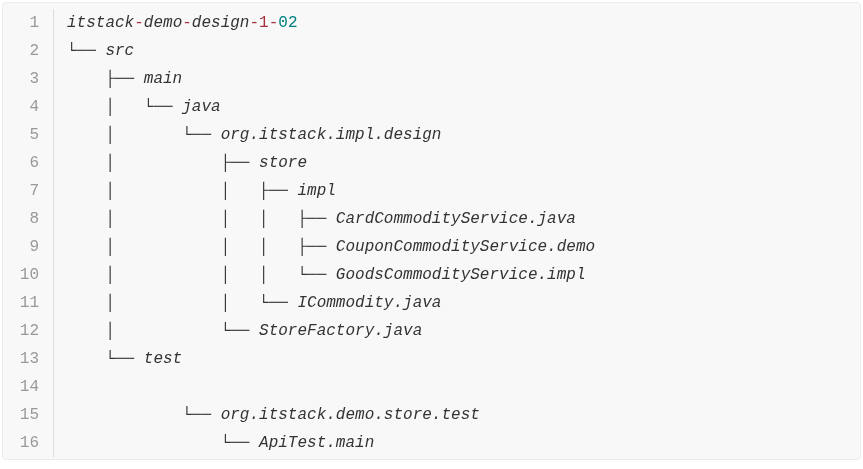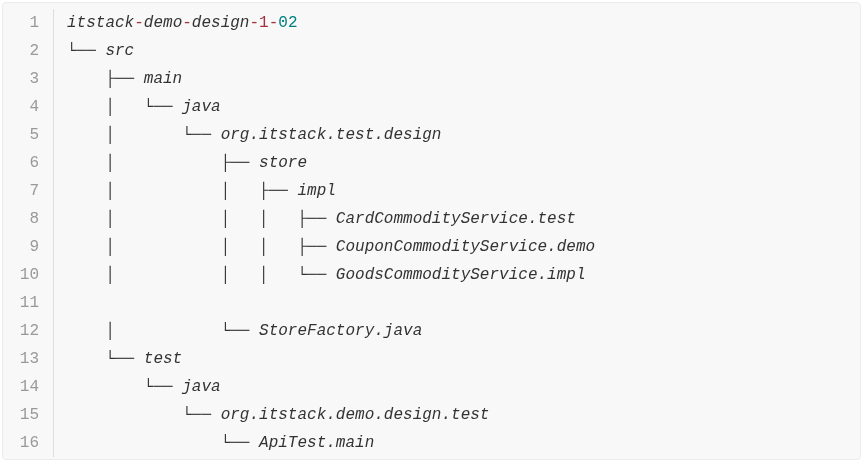--- a/index.html
+++ b/index.html
@@ -64,58 +64,58 @@
     <div class="row">
       <span class="ln">3</span>
       <span class="lc"><span class="tok tok-plain">    ├── main</span></span>
     </div>
     <div class="row">
       <span class="ln">4</span>
       <span class="lc"><span class="tok tok-plain">    │   └── java</span></span>
     </div>
     <div class="row">
       <span class="ln">5</span>
-      <span class="lc"><span class="tok tok-plain">    │       └── org.itstack.test.design</span></span>
+      <span class="lc"><span class="tok tok-plain">    │       └── org.itstack.impl.design</span></span>
     </div>
     <div class="row">
       <span class="ln">6</span>
       <span class="lc"><span class="tok tok-plain">    │           ├── store</span></span>
     </div>
     <div class="row">
       <span class="ln">7</span>
       <span class="lc"><span class="tok tok-plain">    │           │   ├── impl</span></span>
     </div>
     <div class="row">
       <span class="ln">8</span>
-      <span class="lc"><span class="tok tok-plain">    │           │   │   ├── CardCommodityService.test</span></span>
+      <span class="lc"><span class="tok tok-plain">    │           │   │   ├── CardCommodityService.java</span></span>
     </div>
     <div class="row">
       <span class="ln">9</span>
       <span class="lc"><span class="tok tok-plain">    │           │   │   ├── CouponCommodityService.demo</span></span>
     </div>
     <div class="row">
       <span class="ln">10</span>
       <span class="lc"><span class="tok tok-plain">    │           │   │   └── GoodsCommodityService.impl</span></span>
     </div>
     <div class="row">
       <span class="ln">11</span>
+      <span class="lc"><span class="tok tok-plain">    │           │   └── ICommodity.java</span></span>
     </div>
     <div class="row">
       <span class="ln">12</span>
       <span class="lc"><span class="tok tok-plain">    │           └── StoreFactory.java</span></span>
     </div>
     <div class="row">
       <span class="ln">13</span>
       <span class="lc"><span class="tok tok-plain">    └── test</span></span>
     </div>
     <div class="row">
       <span class="ln">14</span>
-      <span class="lc"><span class="tok tok-plain">        └── java</span></span>
     </div>
     <div class="row">
       <span class="ln">15</span>
-      <span class="lc"><span class="tok tok-plain">            └── org.itstack.demo.design.test</span></span>
+      <span class="lc"><span class="tok tok-plain">            └── org.itstack.demo.store.test</span></span>
     </div>
     <div class="row">
       <span class="ln">16</span>
       <span class="lc"><span class="tok tok-plain">                └── ApiTest.main</span></span>
     </div>
   </div>
 
 </body></html>

